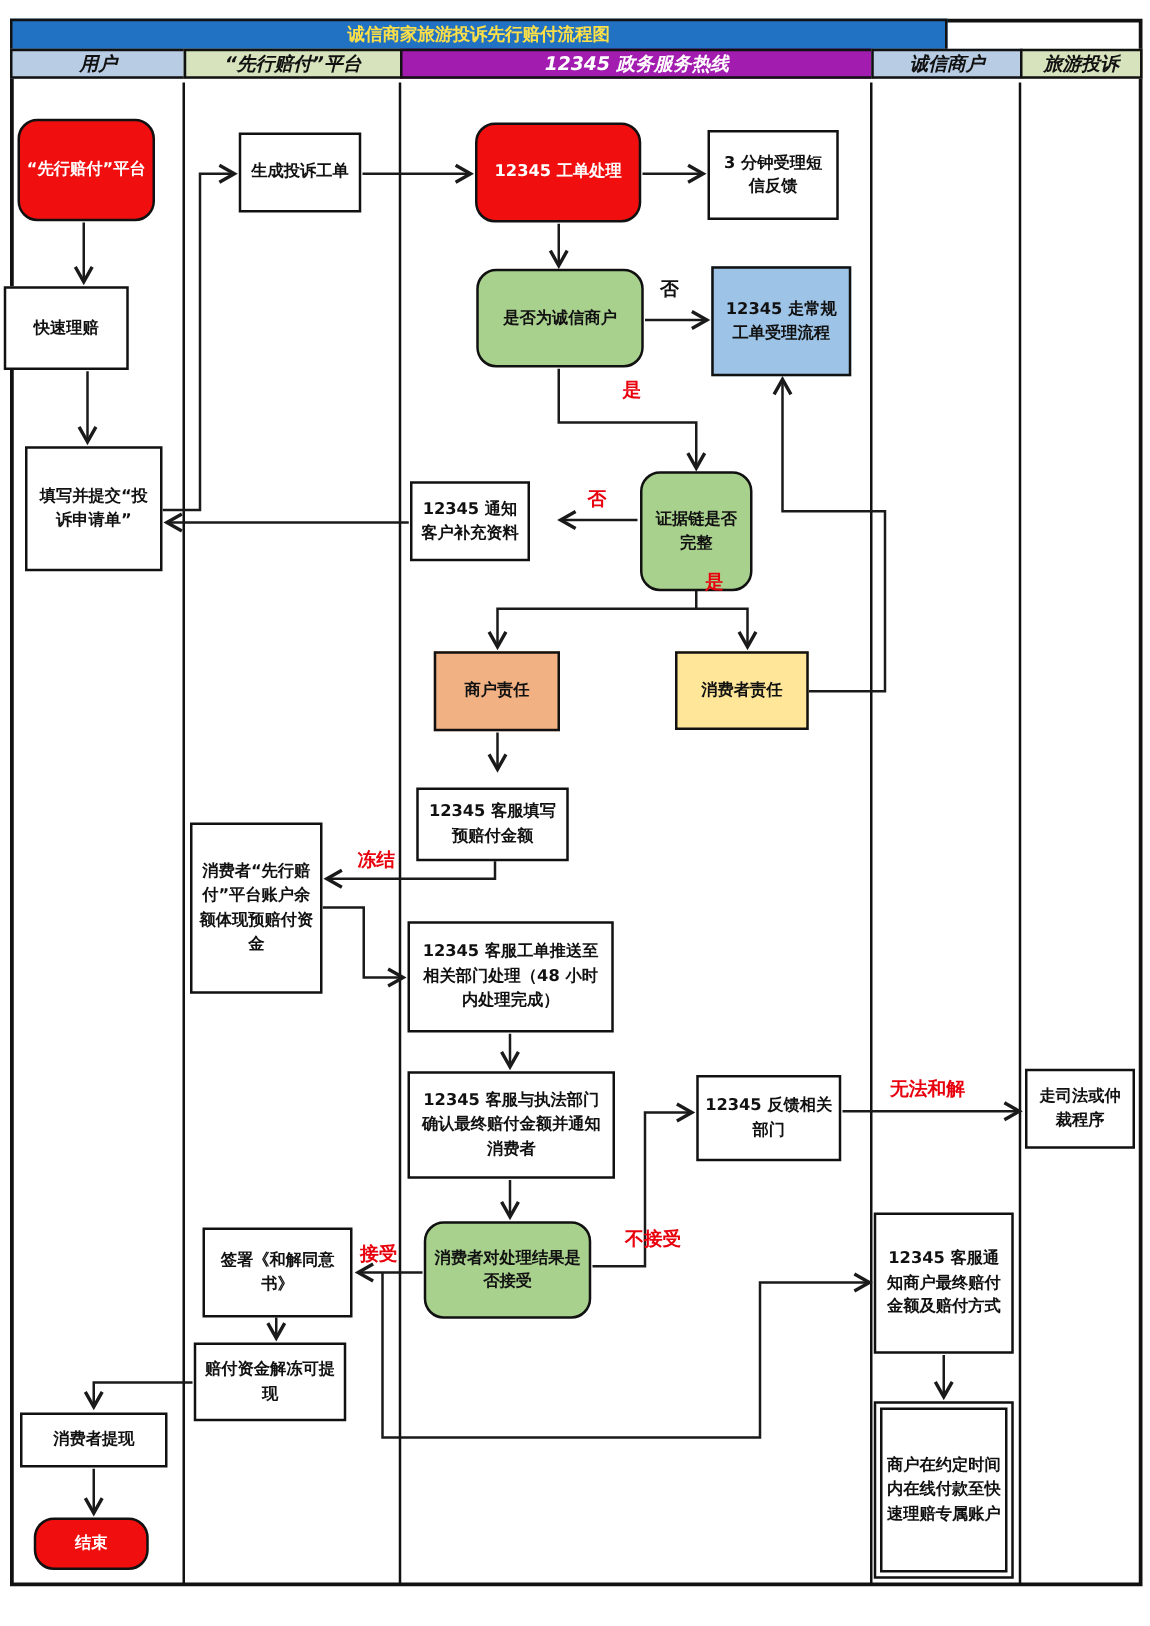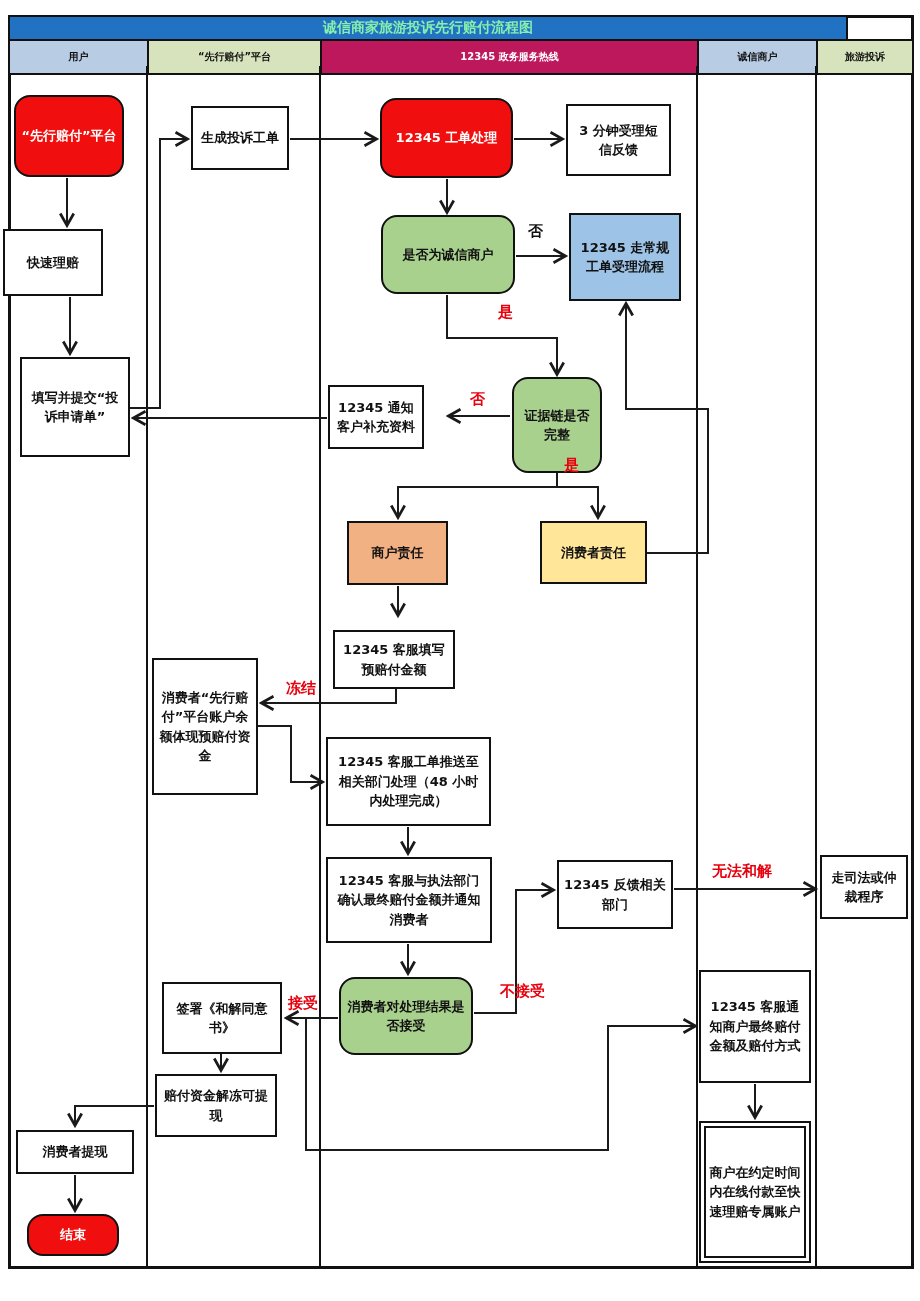--- a/index.html
+++ b/index.html
@@ -1,26 +1,26 @@
 <!DOCTYPE html>
 <html><head>
 <meta charset="utf-8">
 <style>
   html,body{margin:0;padding:0;background:#fff;}
   #canvas{position:relative;width:920px;height:1301px;background:#fff;overflow:hidden;
           font-family:"DejaVu Sans","Liberation Sans",sans-serif;}
   .frame{position:absolute;left:8px;top:15px;width:906px;height:1254px;
          border:3px solid #111;box-sizing:border-box;background:#fff;}
-  .titlebar{position:absolute;left:8px;top:15px;width:840px;height:26px;box-sizing:border-box;
-            background:#2272c3;border:2px solid #111;color:#86efac;font-weight:bold;font-size:14px;
+  .titlebar{position:absolute;left:8px;top:15px;width:750px;height:26px;box-sizing:border-box;
+            background:#2272c3;border:2px solid #111;color:#fde047;font-weight:bold;font-size:14px;
             display:flex;align-items:center;justify-content:center;}
-  .hcell{position:absolute;top:39px;height:36px;box-sizing:border-box;border:2px solid #111;
-         display:flex;align-items:center;justify-content:center;font-weight:bold;font-size:10px;color:#111;}
+  .hcell{position:absolute;top:39px;height:24px;box-sizing:border-box;border:2px solid #111;
+         display:flex;align-items:center;justify-content:center;font-weight:bold;font-size:15px;color:#111;font-style:italic;}
   .hblue{background:#b8cce4;} .hgreen{background:#d6e3bc;}
-  .hred{background:#be185d;color:#fff;}
+  .hred{background:#a21caf;color:#fff;}
   .lane-line{position:absolute;top:66px;width:2px;height:1201px;background:#111;}
   .node{position:absolute;box-sizing:border-box;border:2.5px solid #111;background:#fff;
         display:flex;align-items:center;justify-content:center;text-align:center;
         font-weight:bold;font-size:13px;line-height:1.5;color:#111;padding:2px 5px;}
   .rounded{border-radius:16px;}
   .nred{background:#f10e0e;color:#fff;}
   .ngreen{background:#a9d18e;}
   .nblue{background:#9dc3e6;}
   .norange{background:#f2b183;}
   .nyellow{background:#ffe699;}

